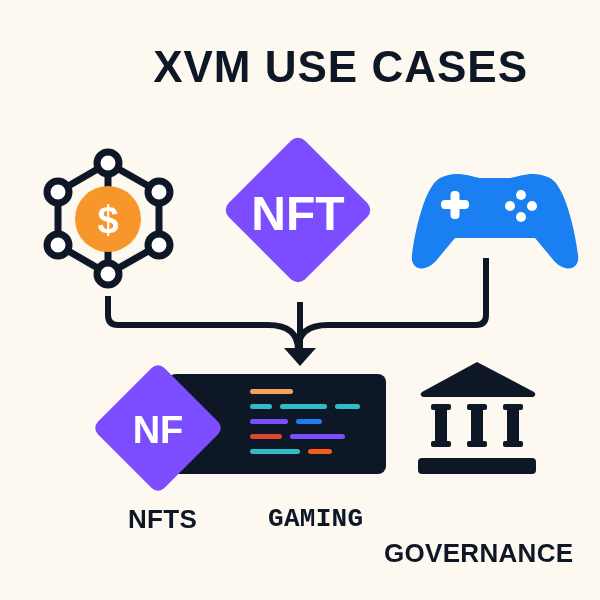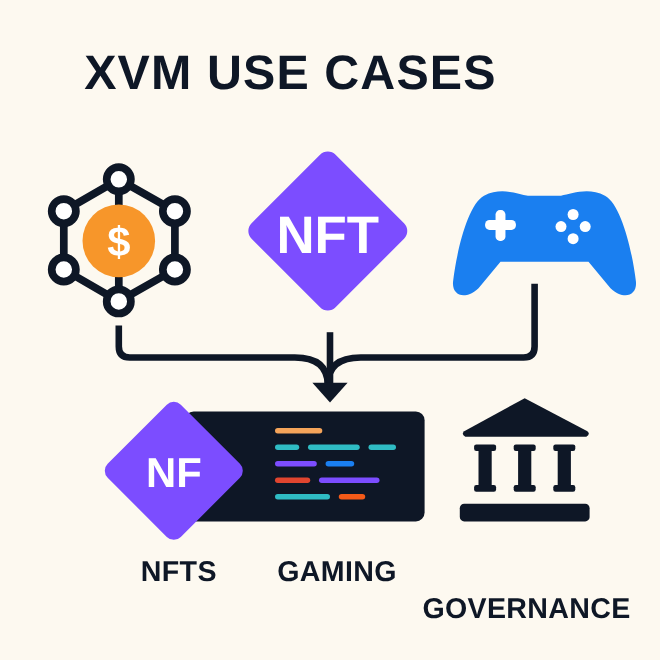--- a/index.html
+++ b/index.html
@@ -4,21 +4,21 @@
 <style>
   html, body { margin: 0; padding: 0; }
   body {
     width: 600px; height: 600px; overflow: hidden;
     background: #fdf9f0;
     font-family: "Liberation Sans", "DejaVu Sans", sans-serif;
     position: relative;
   }
   .title {
     position: absolute; left: 0; top: 42px; width: 528px;
-    text-align: center; font-weight: 700; font-size: 44px;
+    text-align: right; font-weight: 700; font-size: 44px;
     letter-spacing: 1px; color: #0e1726;
   }
   svg.canvas { position: absolute; left: 0; top: 0; }
   .label {
     position: absolute; top: 504px; font-weight: 700; font-size: 26px;
     color: #0e1726; letter-spacing: 0.3px;
   }
 </style>
 </head>
 <body>
@@ -98,14 +98,14 @@
     <rect x="471" y="408" width="12" height="36"></rect>
     <rect x="467" y="441" width="20" height="6" rx="2"></rect>
     <rect x="503" y="404" width="20" height="6" rx="2"></rect>
     <rect x="507" y="408" width="12" height="36"></rect>
     <rect x="503" y="441" width="20" height="6" rx="2"></rect>
     <rect x="418" y="458" width="118" height="16" rx="4"></rect>
   </g>
 </svg>
 
 <div class="label" style="left:128px;">NFTS</div>
-<div class="label" style="left:252px;">GAMING</div>
+<div class="label" style="left:268px;font-family:Liberation Mono, monospace;">GAMING</div>
 <div class="label" style="left:384px;margin-top:34px;">GOVERNANCE</div>
 
 </body></html>

